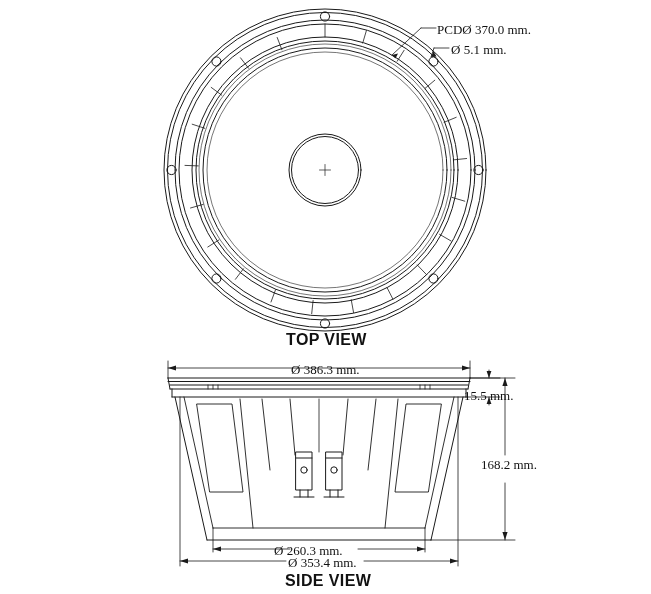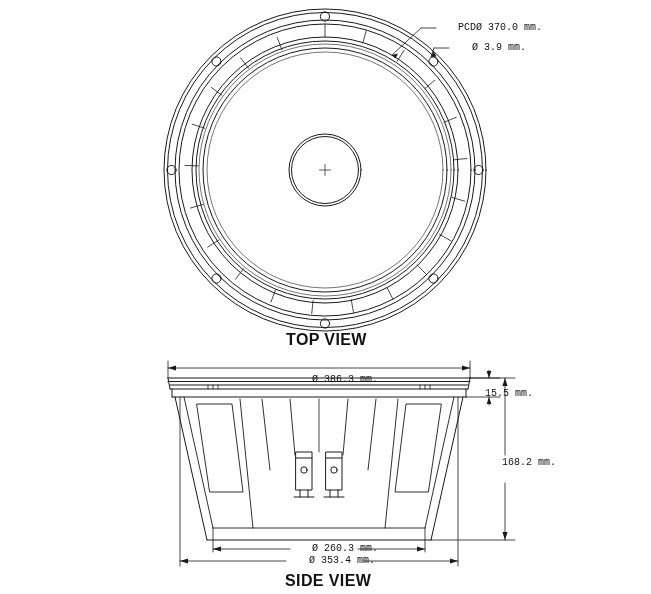--- a/index.html
+++ b/index.html
@@ -22,26 +22,25 @@
   }
   svg.drawing {
     position: absolute;
     left: 0;
     top: 0;
     width: 651px;
     height: 594px;
   }
   .lbl {
     position: absolute;
-    font-size: 10px;
-    font-family: Liberation Mono, monospace;
+    font-size: 13px;
+    font-family: Liberation Serif, serif;
     color: #111111;
     white-space: nowrap;
     letter-spacing: 0px;
-    margin-left: 21px;
   }
   .viewname {
     position: absolute;
     font-size: 16px;
     font-weight: bold;
     font-family: "Liberation Sans", sans-serif;
     color: #111111;
     white-space: nowrap;
     letter-spacing: 0.4px;
   }
@@ -231,29 +230,29 @@
           <path d="M180,561 l8,-2.6 l0,5.2 z" fill="#1a1a1a" stroke="none"></path>
           <path d="M458,561 l-8,-2.6 l0,5.2 z" fill="#1a1a1a" stroke="none"></path>
         </g>
       </g>
 
     </g>
   </svg>
 
   <div class="lbl" style="left:437px; top:22px;">PCDØ 370.0 mm.</div>
 
-  <div class="lbl" style="left:451px; top:42px;">Ø 3.9 mm.</div>
+  <div class="lbl" style="left:451px; top:42px;">Ø 5.1 mm.</div>
 
   <div class="viewname" style="left:286px; top:331px;">TOP VIEW</div>
 
-  <div class="lbl" style="left:291px; top:374px;">Ø 386.3 mm.</div>
+  <div class="lbl" style="left:291px; top:362px;">Ø 386.3 mm.</div>
 
   <div class="lbl" style="left:464px; top:388px;">15.5 mm.</div>
 
   <div class="lbl" style="left:481px; top:457px;">168.2 mm.</div>
 
-  <div class="lbl" style="left:291px; top:543px;">Ø 260.3 mm.</div>
+  <div class="lbl" style="left:274px; top:543px;">Ø 260.3 mm.</div>
 
   <div class="lbl" style="left:288px; top:555px;text-align:right;">Ø 353.4 mm.</div>
 
   <div class="viewname" style="left:285px; top:572px;">SIDE VIEW</div>
 
 </div>
 
 </body></html>

